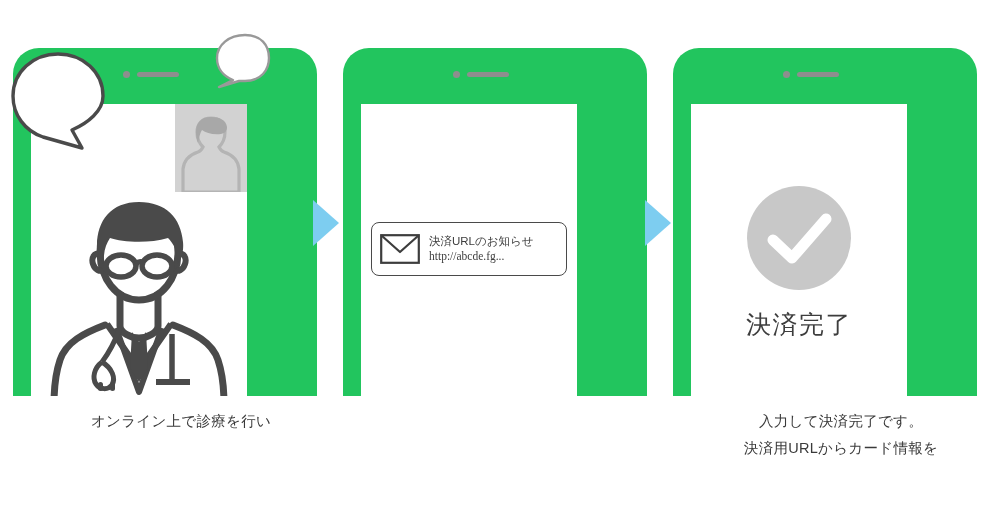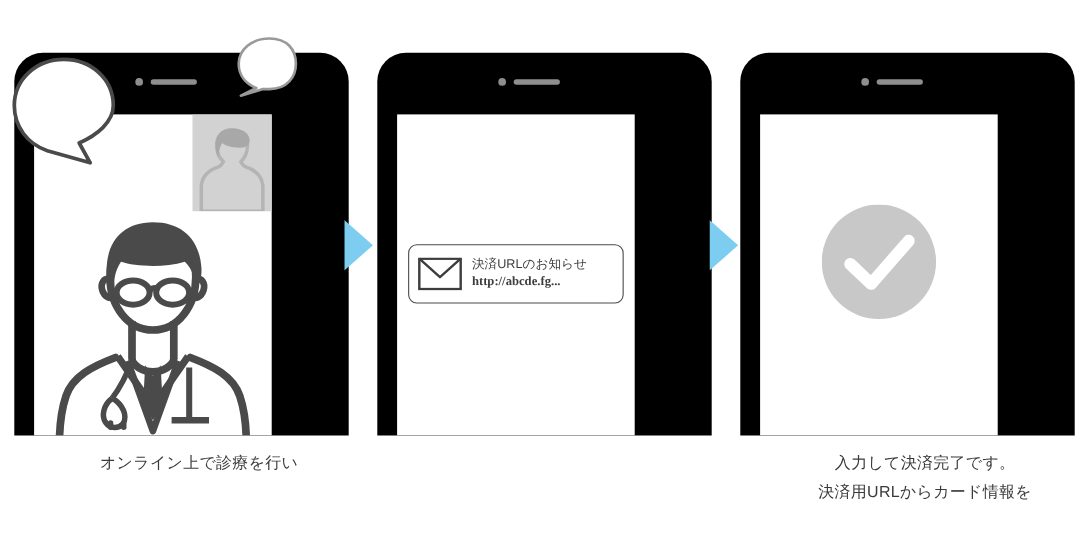--- a/index.html
+++ b/index.html
@@ -32,21 +32,21 @@
   .step-3 { left: 660px; }
 
   
   .phone {
     position: absolute;
     left: 50%;
     transform: translateX(-50%);
     top: 48px;
     width: 304px;
     height: 348px;
-    background: #000000;
+    background: #22c55e;
     border-radius: 26px 26px 0 0;
     overflow: hidden;
   }
   .phone-top {
     position: absolute;
     top: 0; left: 0;
     width: 100%;
     height: 56px;
   }
   .cam-dot {
@@ -141,21 +141,20 @@
     color: #3d3d3d;
     line-height: 1.32;
     white-space: nowrap;
   }
   .notif-url {
     font-size: 11.5px;
     color: #3d3d3d;
     line-height: 1.32;
     white-space: nowrap;
     font-family: "Liberation Serif", "DejaVu Serif", serif;
-    font-weight: bold;
   }
 
   
   .check-circle {
     position: absolute;
     left: 50%;
     transform: translateX(-50%);
     top: 82px;
     width: 104px;
     height: 104px;
@@ -326,20 +325,21 @@
 
       <div class="screen">
 
         <div class="check-circle">
           <svg viewBox="0 0 104 104" width="104" height="104" aria-hidden="true">
             <circle cx="52" cy="52" r="52" fill="#c8c8c8"></circle>
             <path d="M26 54 L45 72 L79 33" fill="none" stroke="#ffffff" stroke-width="11" stroke-linecap="round" stroke-linejoin="round"></path>
           </svg>
         </div>
 
+        <div class="done-label">決済完了</div>
 
       </div>
     </div>
 
     <div class="caption">
       <span class="ln">入力して決済完了です。</span>
       <span class="ln">決済用URLからカード情報を</span>
     </div>
   </div>
 

